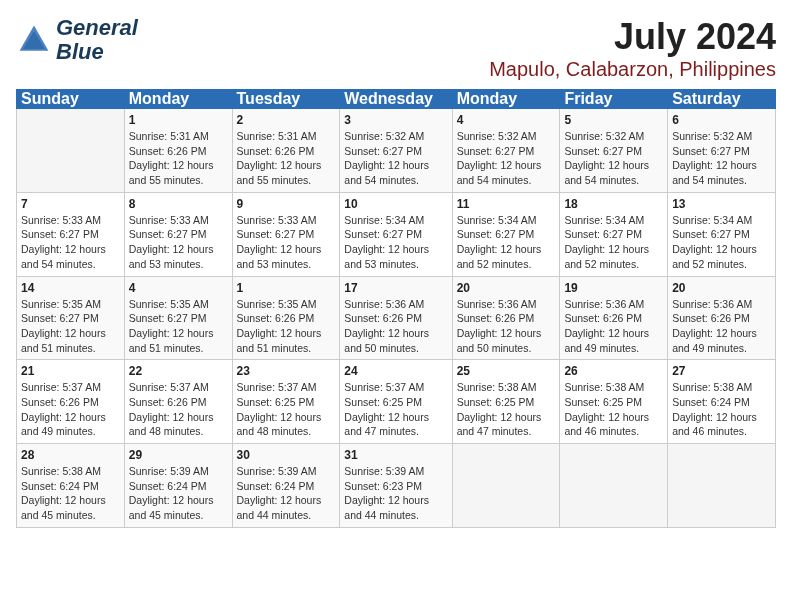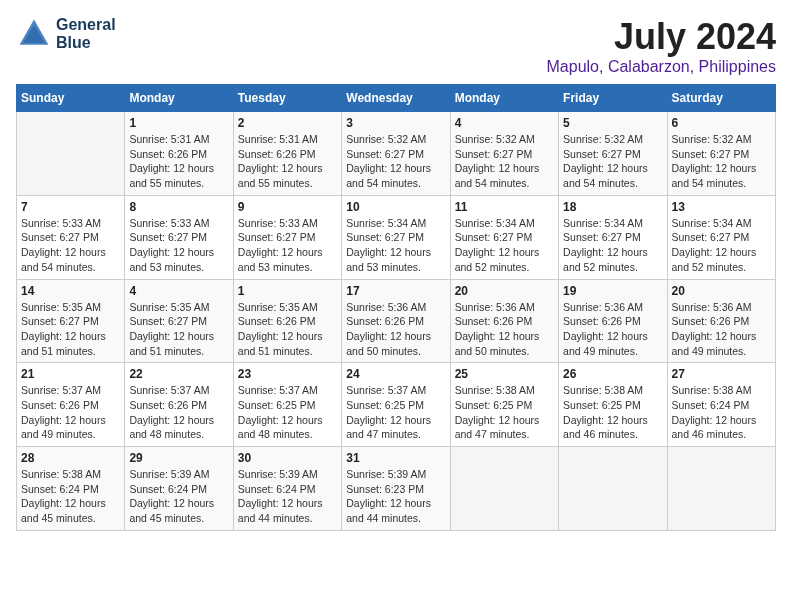--- a/index.html
+++ b/index.html
@@ -15,52 +15,53 @@
       justify-content: space-between;
       align-items: flex-start;
       margin-bottom: 8px;
     }
     .logo {
       display: flex;
       align-items: center;
       gap: 4px;
     }
     .logo-text {
-      font-size: 16px;
+      font-size: 22px;
       font-weight: bold;
       color: #1a3a5c;
       line-height: 1.1;
+      font-style: italic;
     }
     .logo-icon {
       width: 36px;
       height: 36px;
     }
     .title-area {
       text-align: right;
     }
     .main-title {
       font-size: 36px;
       font-weight: bold;
       color: #222;
     }
     .subtitle {
-      font-size: 16px;
-      color: #4c1d95;
+      font-size: 20px;
+      color: #7f1d1d;
     }
     table {
       width: 100%;
       border-collapse: collapse;
       font-size: 11px;
     }
     thead tr th {
       background-color: #2a6db5;
       color: #fff;
-      padding: 6px 4px;
+      padding: 0 4px;
       text-align: left;
-      font-size: 12px;
+      font-size: 16px;
       font-weight: bold;
       border: 1px solid #2a6db5;
     }
     tbody tr td {
       border: 1px solid #ccc;
       padding: 4px 4px;
       vertical-align: top;
       font-size: 10.5px;
       color: #222;
       background: #fff;

